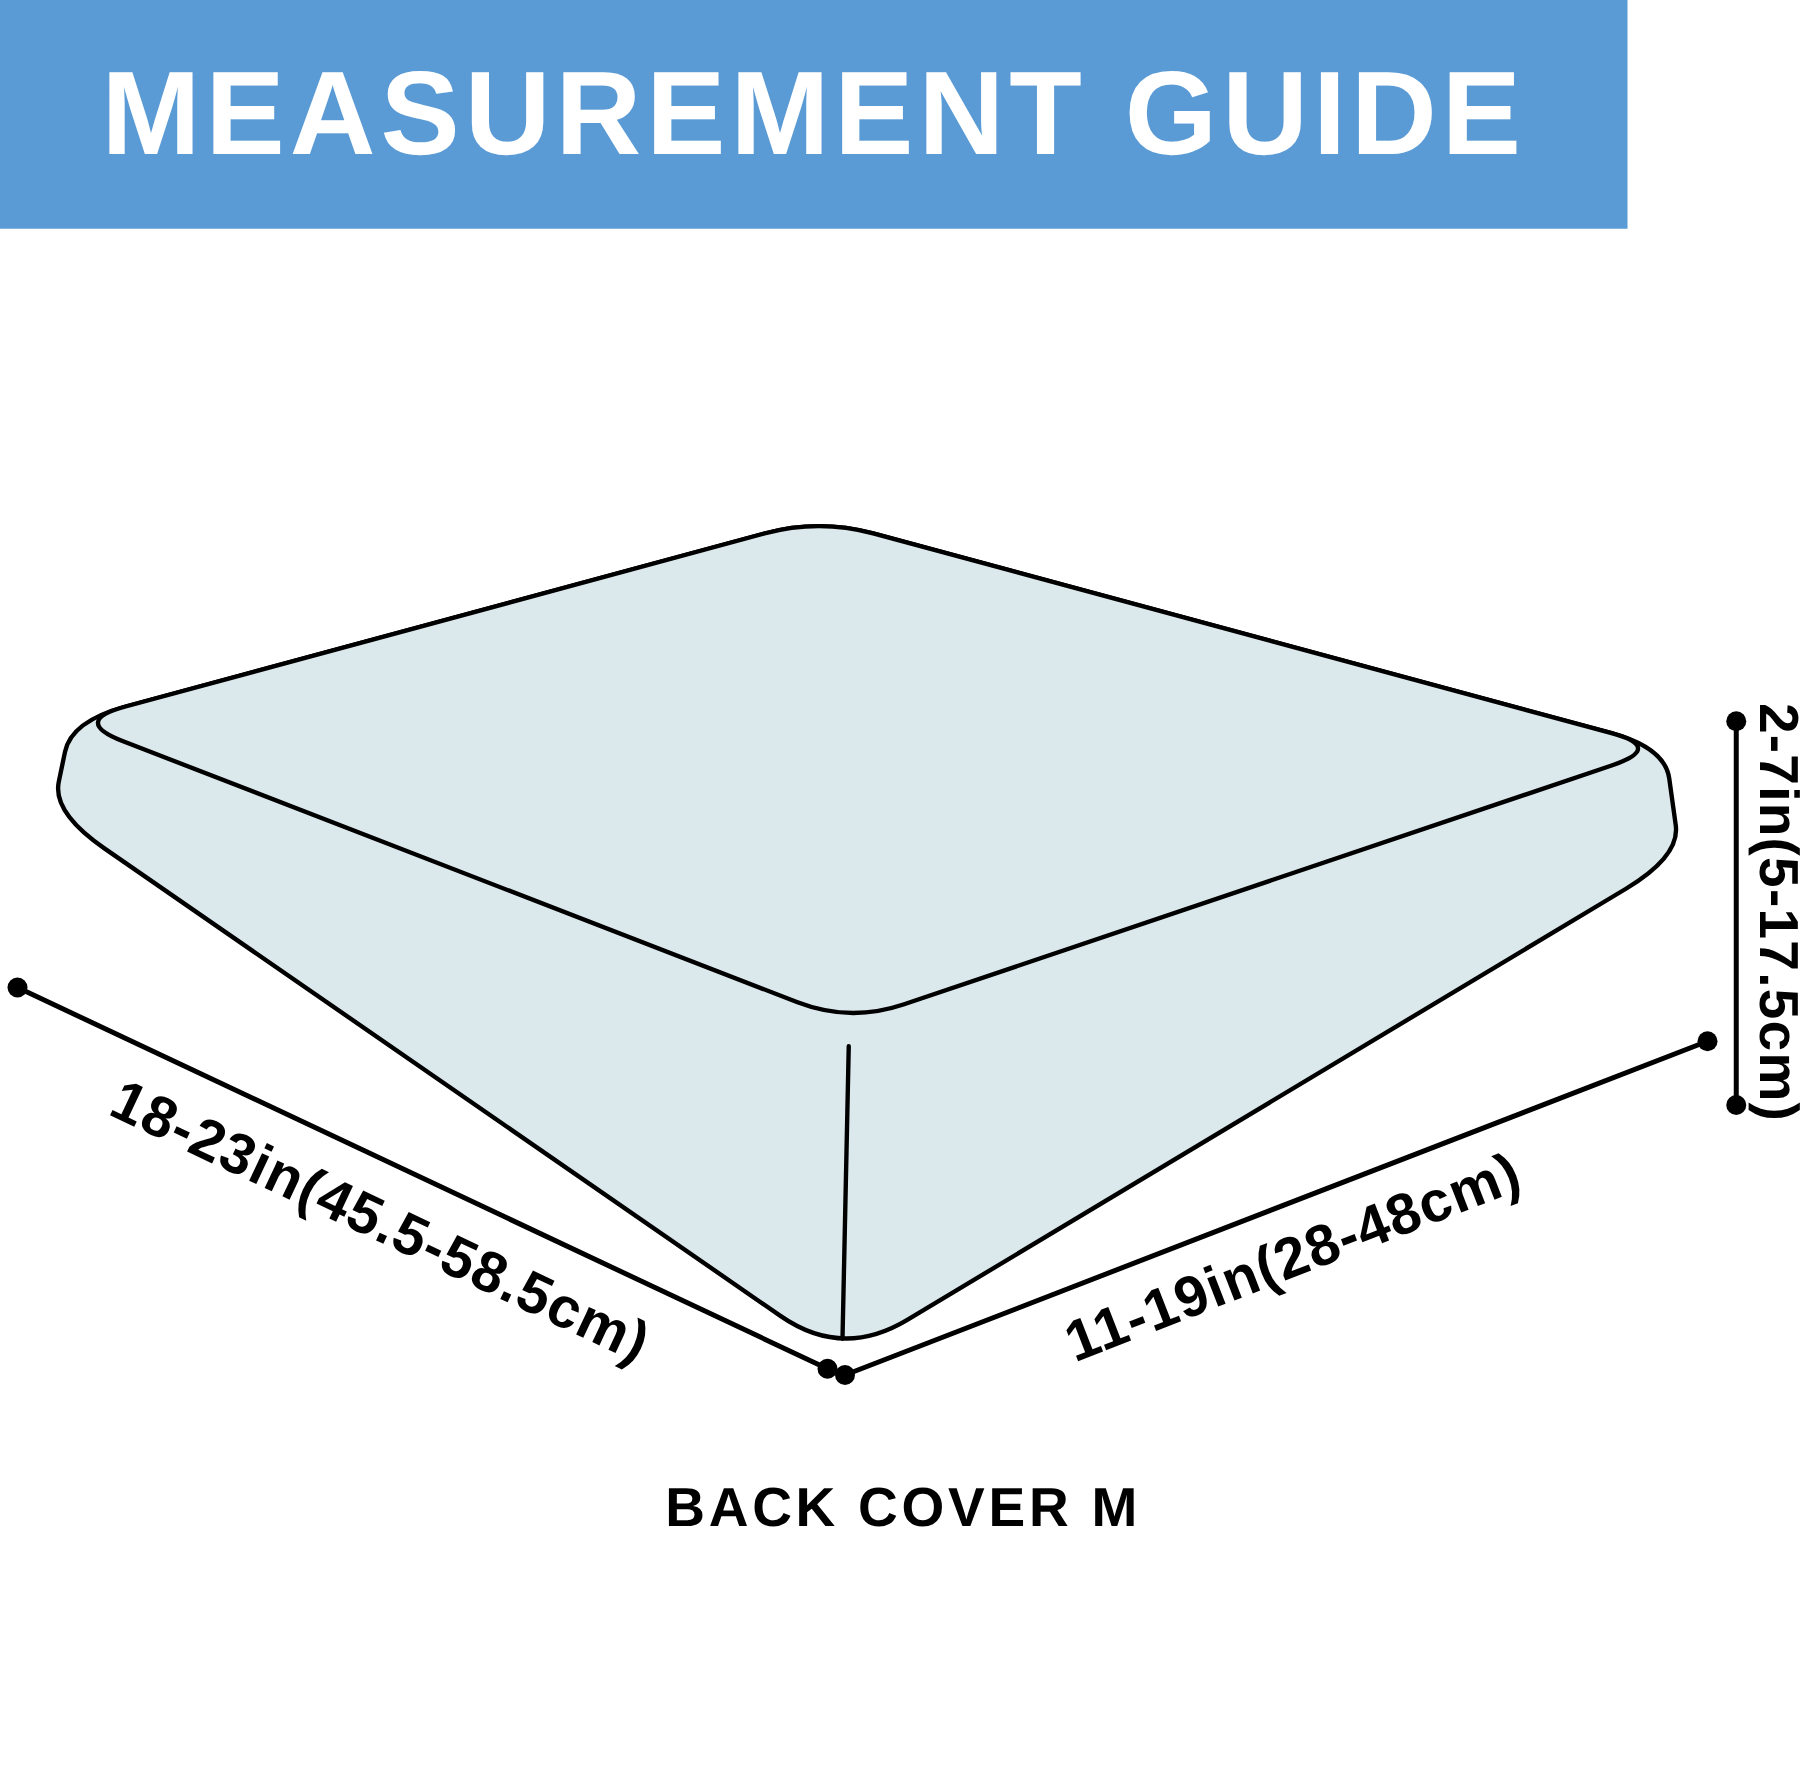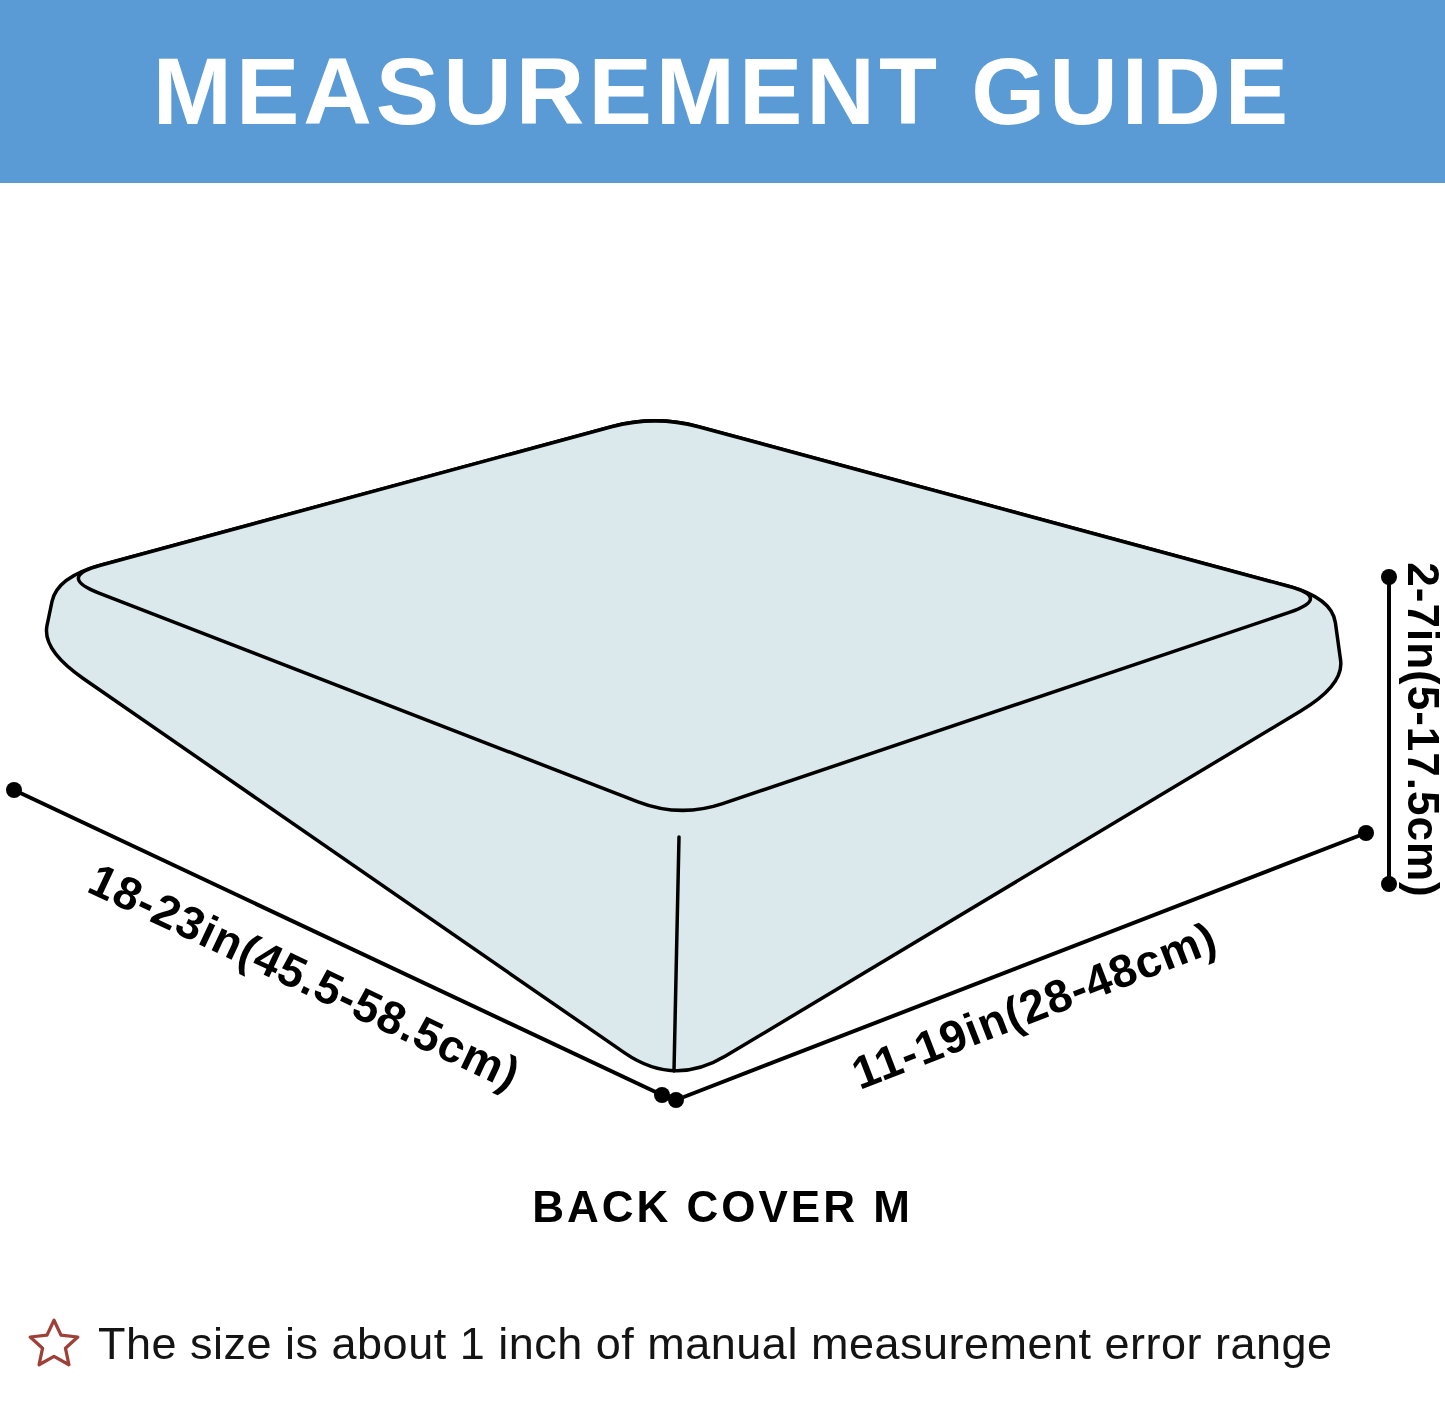--- a/index.html
+++ b/index.html
@@ -7,21 +7,21 @@
   .page {
     position: relative;
     width: 1445px;
     height: 1415px;
     background: #ffffff;
     overflow: hidden;
   }
   .header-bar {
     position: absolute;
     top: 0; left: 0;
-    width: 1445px;
+    width: 1302px;
     height: 183px;
     background: #5b9bd5;
     display: flex;
     align-items: center;
     justify-content: center;
   }
   .header-title {
     color: #ffffff;
     font-size: 95px;
     font-weight: bold;
@@ -141,22 +141,14 @@
     <g>
       <line class="dim-line" x1="1389" y1="392" x2="1389" y2="699"></line>
       <circle class="dim-dot" cx="1389" cy="392" r="8"></circle>
       <circle class="dim-dot" cx="1389" cy="699" r="8"></circle>
       <text class="dim-label" text-anchor="middle" transform="translate(1408,545) rotate(90)" style="font-size:44px;">2-7in(5-17.5cm)</text>
     </g>
   </svg>
 
   <div class="caption">BACK COVER M</div>
 
-  <div class="footnote">
-    <span class="star-wrap">
-      <svg width="56" height="56" viewBox="0 0 24 24">
-        <path d="M12 1.8 L15 8.2 L22.2 9 L16.9 13.8 L18.4 20.9 L12 17.3 L5.6 20.9 L7.1 13.8 L1.8 9 L9 8.2 Z" fill="none" stroke="#9e4038" stroke-width="1.4" stroke-linejoin="round"></path>
-      </svg>
-    </span>
-    <span class="footnote-text">The size is about 1 inch of manual measurement error range</span>
-  </div>
 
 </div>
 
 </body></html>

